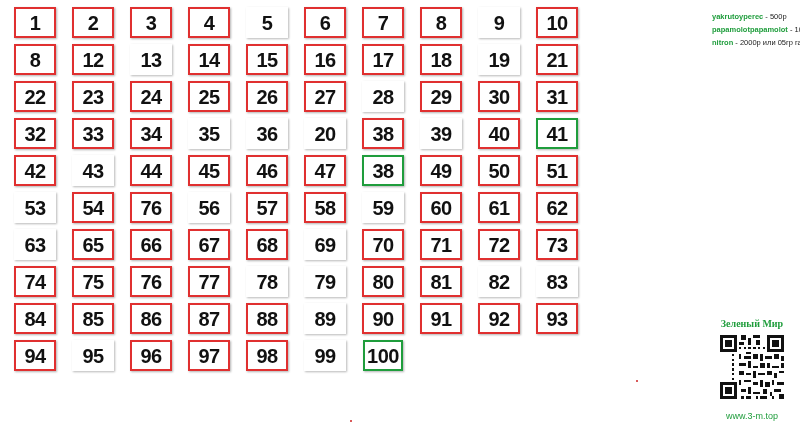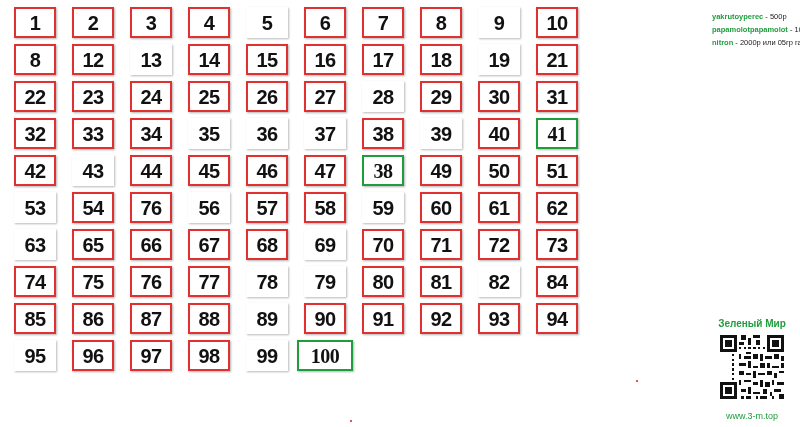--- a/index.html
+++ b/index.html
@@ -52,28 +52,27 @@
     background: #ffffff;
     font-size: 20px;
     font-weight: bold;
     color: #111111;
     letter-spacing: -0.5px;
     line-height: 1;
     border: 2px solid transparent;
     box-shadow: 1px 1px 2px rgba(0,0,0,0.30);
   }
   .tile.w3 {
-    width: 56px;
+    width: 40px;
   }
   .tile.red {
     border-color: #e03030;
   }
   .tile.green {
     border-color: #1f9d3c;
-    font-family: Liberation Serif, serif;
   }
   .tile.none {
     border-color: transparent;
     box-shadow: 1px 1px 2px rgba(0,0,0,0.28);
   }
 
   
   #pricelist {
     position: absolute;
     left: 712px;
@@ -99,20 +98,21 @@
     left: 706px;
     top: 318px;
     width: 92px;
     text-align: center;
   }
   #brand-title {
     font-size: 10px;
     font-weight: bold;
     color: #1f9d3c;
     margin-bottom: 4px;
+    font-family: Liberation Serif, serif;
   }
   #qr {
     width: 68px;
     height: 68px;
     margin: 0 auto;
     display: block;
     background: #ffffff;
   }
   #brand-url {
     margin-top: 10px;
@@ -234,21 +234,21 @@
       <div class="cell">
         <div class="tile red">34</div>
       </div>
       <div class="cell">
         <div class="tile none">35</div>
       </div>
       <div class="cell">
         <div class="tile none">36</div>
       </div>
       <div class="cell">
-        <div class="tile none">37</div>
+        <div class="tile none">20</div>
       </div>
       <div class="cell">
         <div class="tile red">38</div>
       </div>
       <div class="cell">
         <div class="tile none">39</div>
       </div>
       <div class="cell">
         <div class="tile red">40</div>
       </div>
@@ -364,20 +364,23 @@
         <div class="tile none">79</div>
       </div>
       <div class="cell">
         <div class="tile red">80</div>
       </div>
       <div class="cell">
         <div class="tile red">81</div>
       </div>
       <div class="cell">
         <div class="tile none">82</div>
+      </div>
+      <div class="cell">
+        <div class="tile none">83</div>
       </div>
       <div class="cell">
         <div class="tile red">84</div>
       </div>
       <div class="cell">
         <div class="tile red">85</div>
       </div>
       <div class="cell">
         <div class="tile red">86</div>
       </div>

